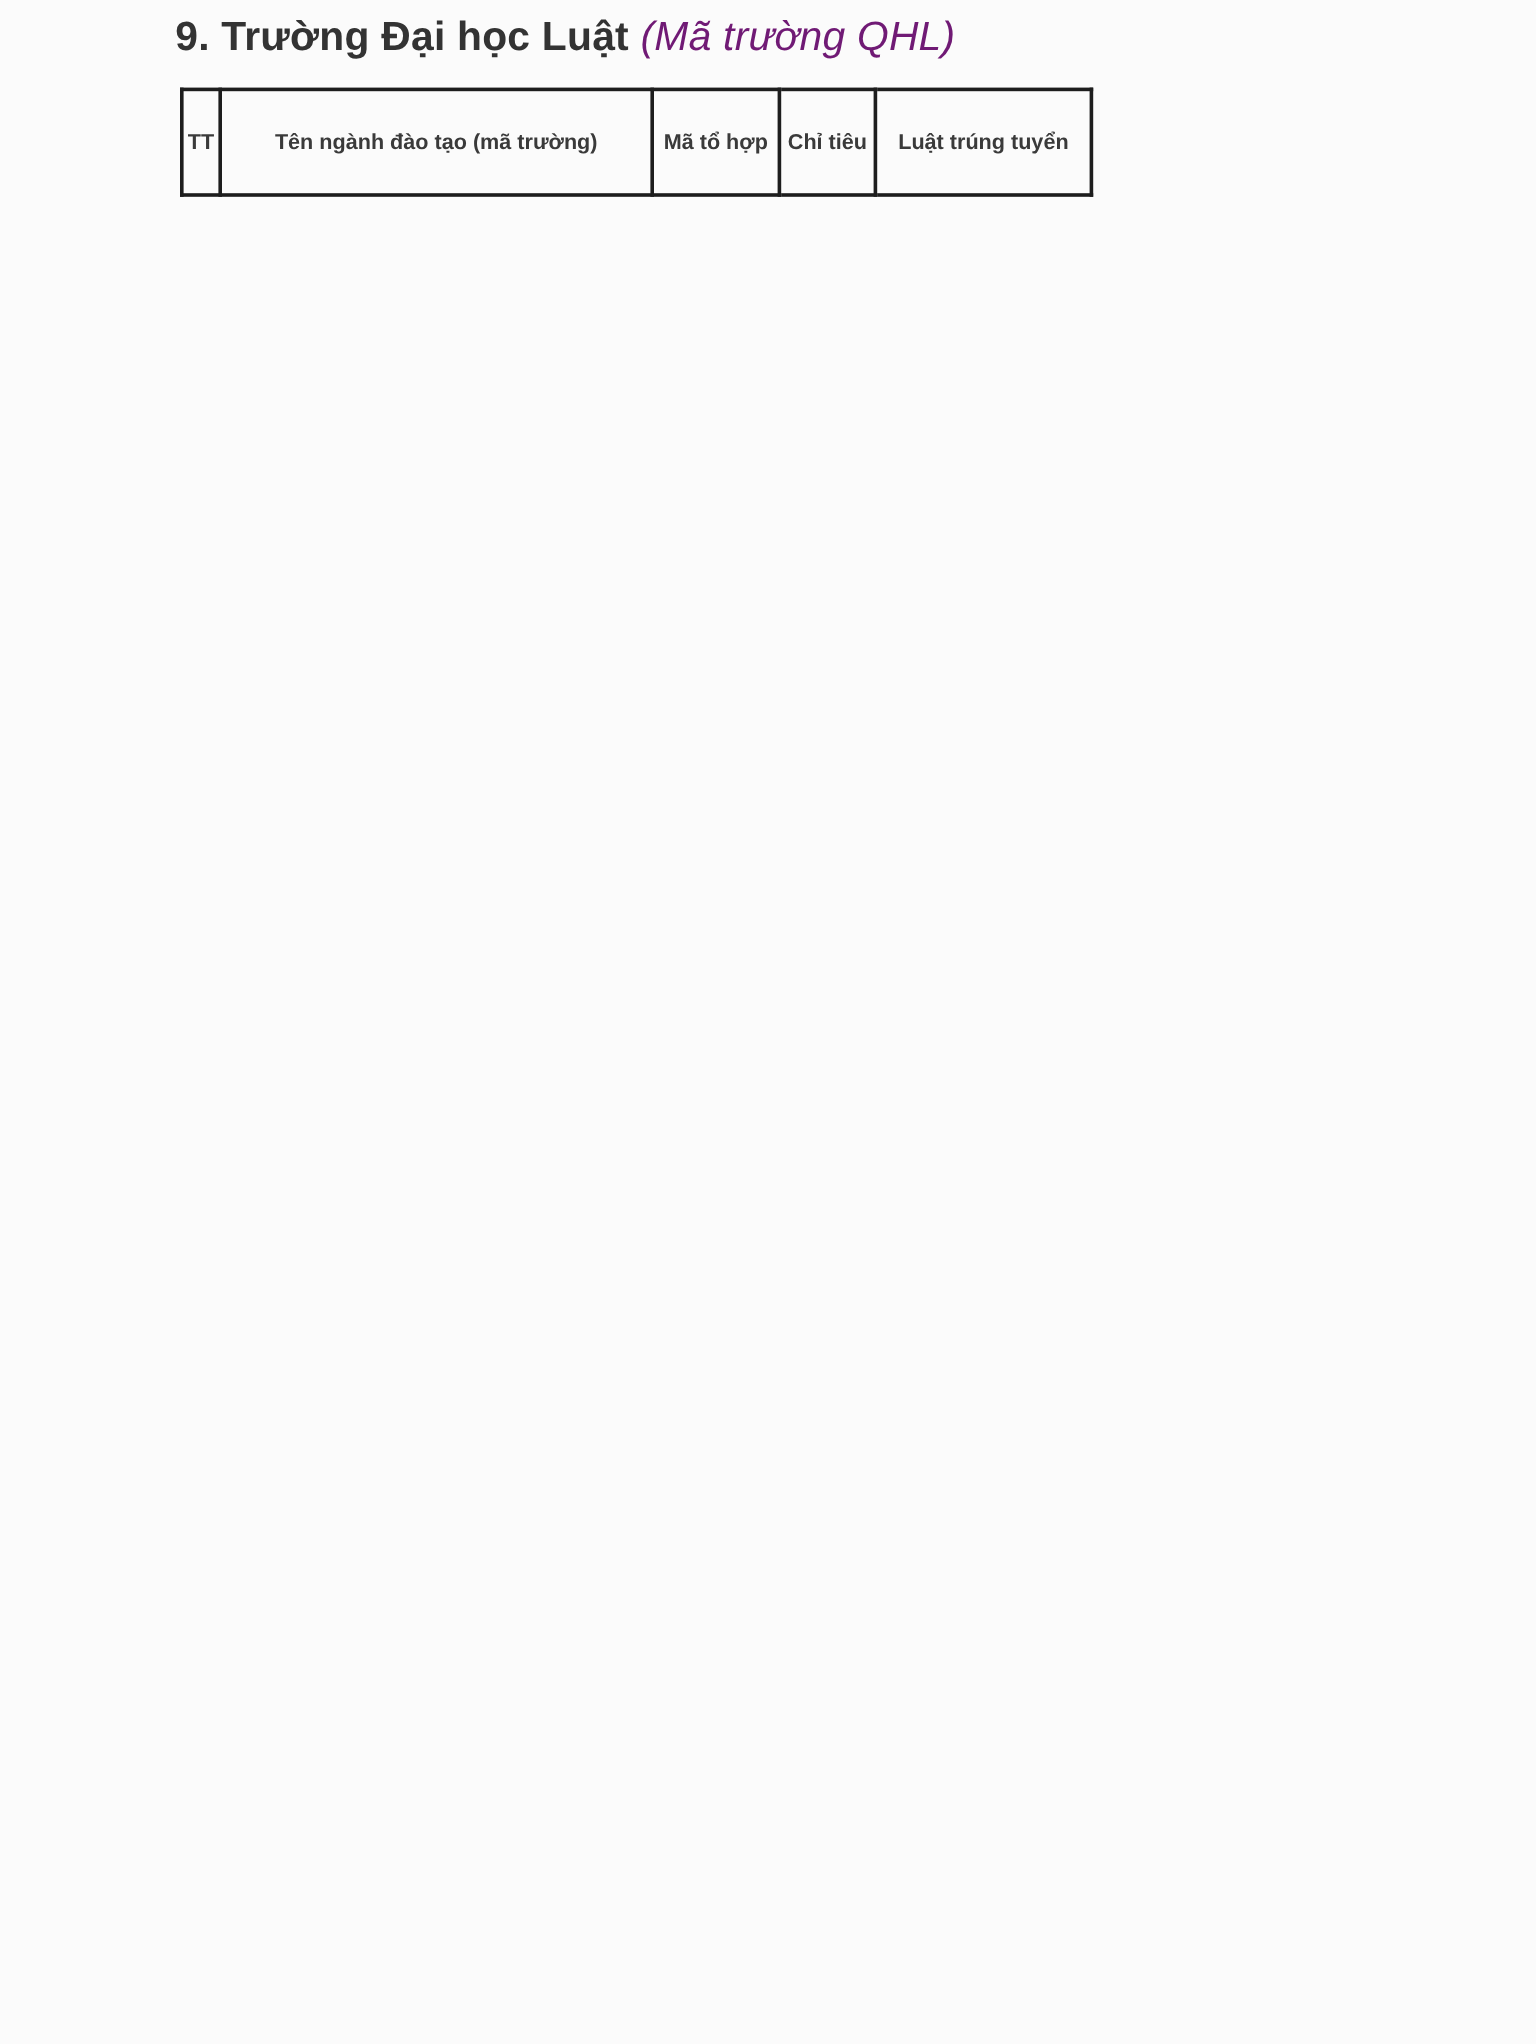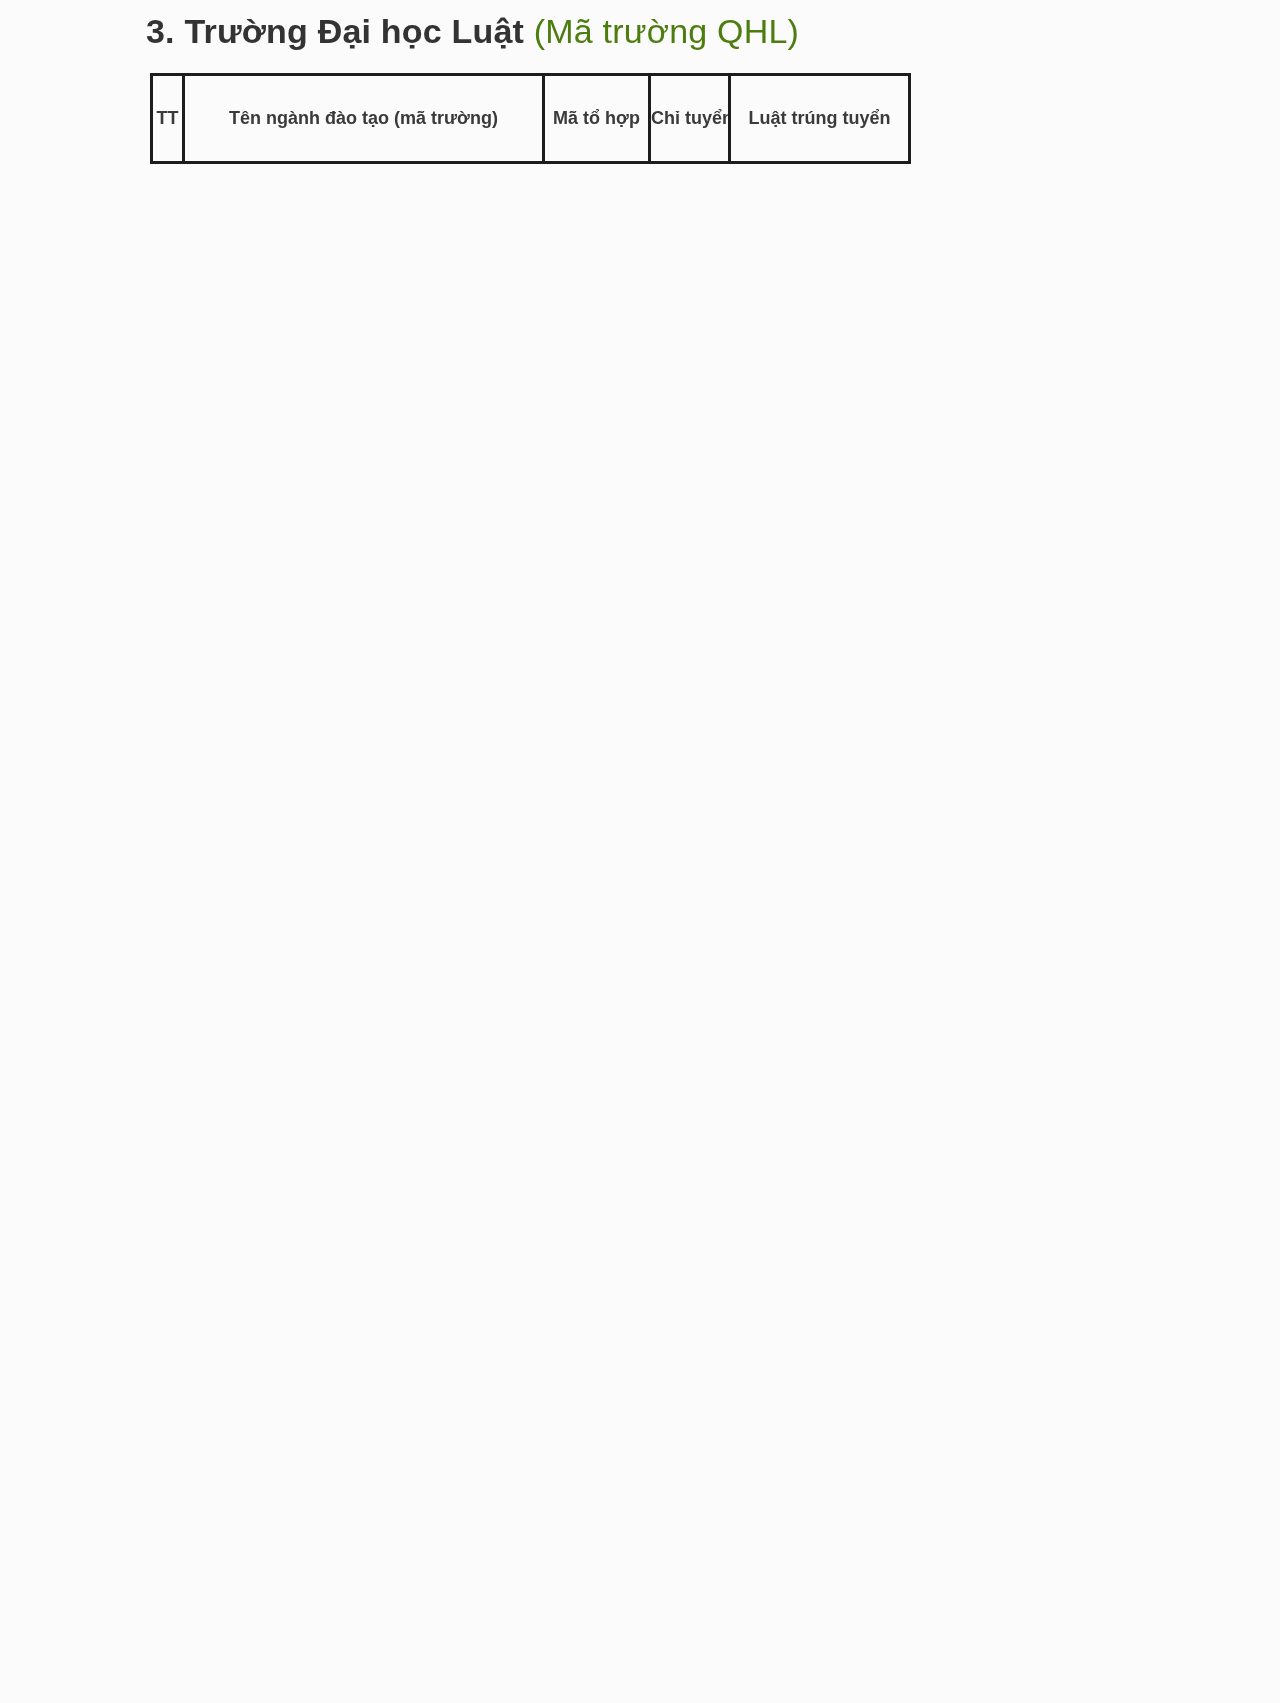--- a/index.html
+++ b/index.html
@@ -17,21 +17,22 @@
     margin: 0;
     font-size: 34px;
     line-height: 46px;
     font-weight: bold;
     color: #333333;
     white-space: nowrap;
     letter-spacing: 0.2px;
   }
   .page-title .title-note {
     font-weight: normal;
-    color: #4d7c0f;
+    font-style: italic;
+    color: #701a75;
   }
   table.adm {
     position: absolute;
     left: 150px; top: 73px;
     border-collapse: collapse;
     table-layout: fixed;
     width: 758px;
     background: transparent;
   }
   .adm th, .adm td {
@@ -46,33 +47,33 @@
     font-weight: bold;
     color: #3a3a3a;
     text-align: center;
     white-space: nowrap;
     font-size: 18px;
   }
 </style>
 </head>
 <body>
 
-<h1 class="page-title"><span>3. Trường Đại học Luật</span> <span class="title-note">(Mã trường QHL)</span></h1>
+<h1 class="page-title"><span>9. Trường Đại học Luật</span> <span class="title-note">(Mã trường QHL)</span></h1>
 
 <table class="adm">
   <colgroup>
     <col style="width:32px">
     <col style="width:360px">
     <col style="width:106px">
     <col style="width:80px">
     <col style="width:180px">
   </colgroup>
   <thead>
     <tr>
       <th>TT</th>
       <th>Tên ngành đào tạo (mã trường)</th>
       <th>Mã tổ hợp</th>
-      <th>Chỉ tuyển</th>
+      <th>Chỉ tiêu</th>
       <th>Luật trúng tuyển</th>
     </tr>
   </thead>
   <tbody></tbody>
 </table>
 
 </body></html>

